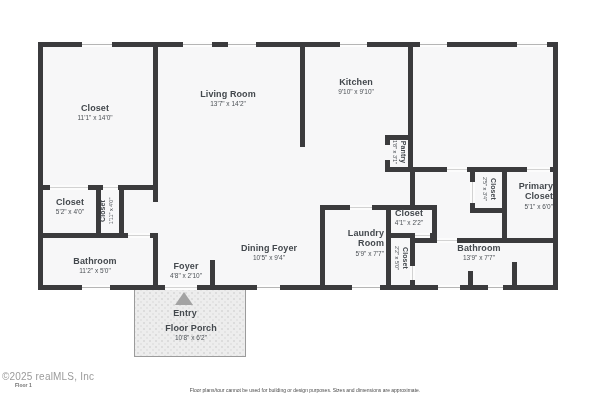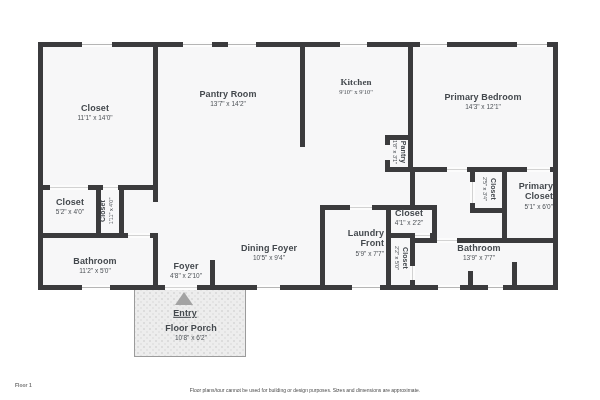--- a/index.html
+++ b/index.html
@@ -118,30 +118,26 @@
     </div>
 
   <div id="porch"></div>
   <div id="entry-arrow"></div>
 
   <div class="room-label" style="left:95px;top:112px;">
     <div class="rname">Closet</div>
     <div class="rdims">11'1" x 14'0"</div>
   </div>
   <div class="room-label" style="left:228px;top:98px;">
-    <div class="rname">Pantry Room</div>
+    <div class="rname">Living Room</div>
     <div class="rdims">13'7" x 14'2"</div>
   </div>
-  <div class="room-label" style="left:356px;top:86px;font-family:Liberation Serif, serif;">
+  <div class="room-label" style="left:356px;top:86px;">
     <div class="rname">Kitchen</div>
     <div class="rdims">9'10" x 9'10"</div>
-  </div>
-  <div class="room-label" style="left:483px;top:101px;">
-    <div class="rname">Primary Bedroom</div>
-    <div class="rdims">14'3" x 12'1"</div>
   </div>
   <div class="room-label rot90 small" style="left:399px;top:152px;">
     <div class="rname">Pantry</div>
     <div class="rdims">1'8" x 3'1"</div>
   </div>
   <div class="room-label" style="left:70px;top:206px;">
     <div class="rname">Closet</div>
     <div class="rdims">5'2" x 4'0"</div>
   </div>
   <div class="room-label rot270 small" style="left:107px;top:211px;">
@@ -154,21 +150,21 @@
   </div>
   <div class="room-label" style="left:186px;top:270px;">
     <div class="rname">Foyer</div>
     <div class="rdims">4'8" x 2'10"</div>
   </div>
   <div class="room-label" style="left:269px;top:252px;">
     <div class="rname">Dining Foyer</div>
     <div class="rdims">10'5" x 9'4"</div>
   </div>
   <div class="room-label wrap" style="left:358px;top:243px;width:52px;">
-    <div class="rname">Laundry Front</div>
+    <div class="rname">Laundry Room</div>
     <div class="rdims">5'9" x 7'7"</div>
   </div>
   <div class="room-label" style="left:409px;top:217px;">
     <div class="rname">Closet</div>
     <div class="rdims">4'1" x 2'2"</div>
   </div>
   <div class="room-label rot90 small" style="left:401px;top:258px;">
     <div class="rname">Closet</div>
     <div class="rdims">2'2" x 5'0"</div>
   </div>
@@ -177,23 +173,24 @@
     <div class="rdims">2'5" x 3'4"</div>
   </div>
   <div class="room-label wrap" style="left:530px;top:196px;width:46px;">
     <div class="rname">Primary Closet</div>
     <div class="rdims">5'1" x 6'0"</div>
   </div>
   <div class="room-label" style="left:479px;top:252px;">
     <div class="rname">Bathroom</div>
     <div class="rdims">13'9" x 7'7"</div>
   </div>
-  <div class="room-label" style="left:185px;top:313px;text-decoration:underline;">
+  <div class="room-label" style="left:185px;top:313px;">
     <div class="rname">Entry</div>
   </div>
   <div class="room-label" style="left:191px;top:332px;">
     <div class="rname">Floor Porch</div>
     <div class="rdims">10'8" x 6'2"</div>
   </div>
 
+  <div id="watermark">©2025 realMLS, Inc</div>
   <div id="floor-label">Floor 1</div>
   <div id="disclaimer">Floor plans/tour cannot be used for building or design purposes. Sizes and dimensions are approximate.</div>
 </div>
 
 </body></html>

